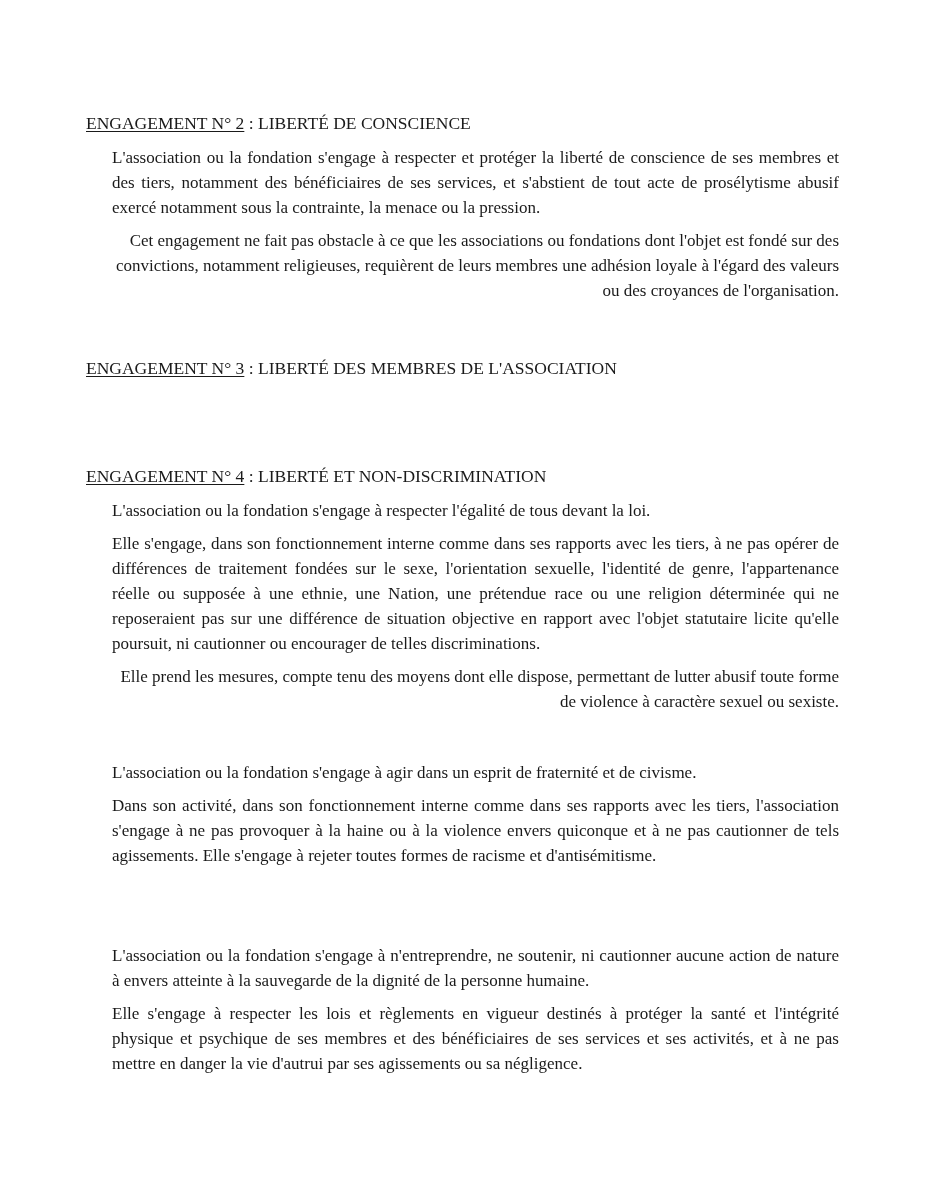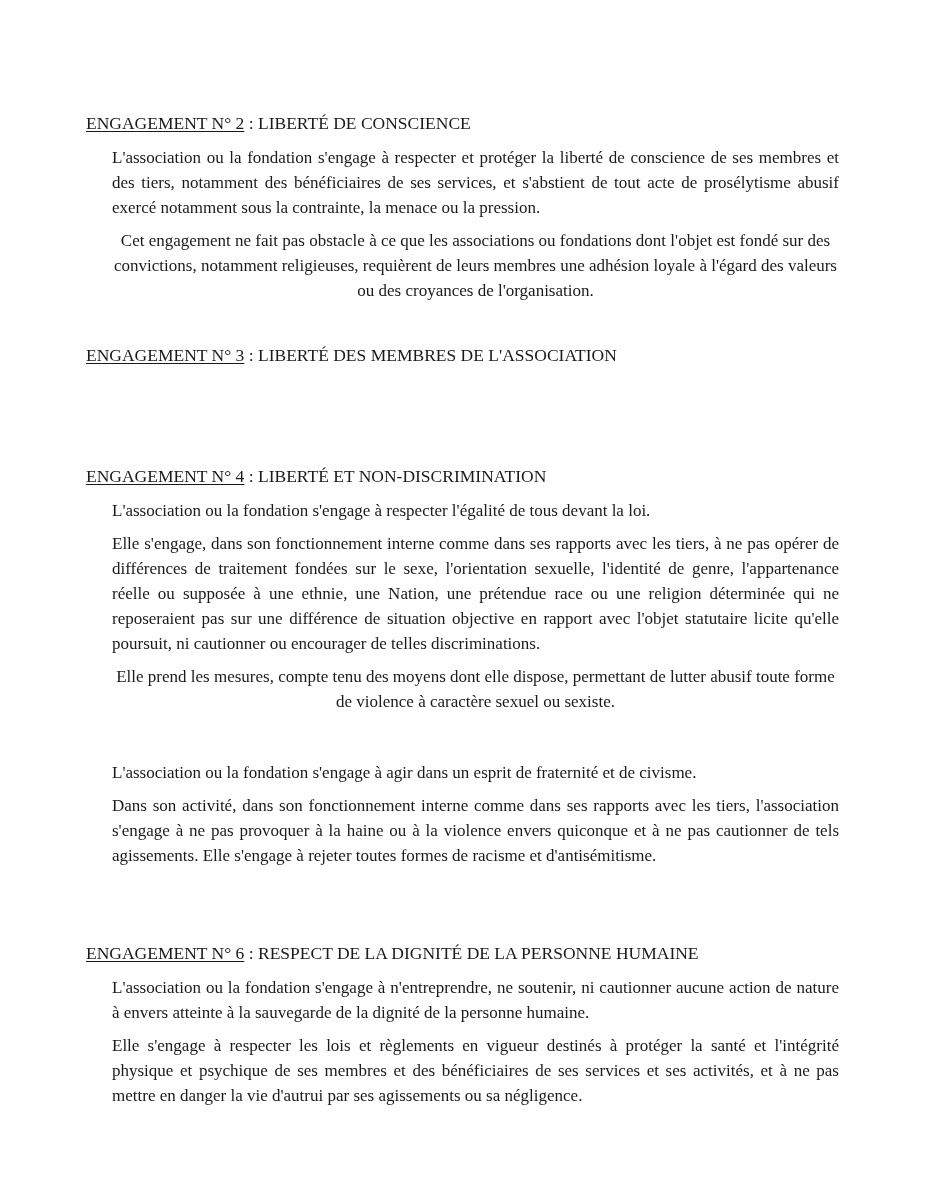--- a/index.html
+++ b/index.html
@@ -37,48 +37,47 @@
       text-decoration: underline;
       text-underline-offset: 2px;
     }
     .para {
       margin: 0 0 8px 26px;
       font-size: 17px;
       line-height: 25px;
       text-align: justify;
       width: 727px;
     }
-    .para.last { text-align: center; }
+    .para.last { text-align: right; }
   </style>
 </head>
 <body>
 
 <div class="page">
 
   <div class="section" style="top:113px;">
     <p class="heading"><span class="num">ENGAGEMENT N° 2</span><span> : LIBERTÉ DE CONSCIENCE</span></p>
     <p class="para">L'association ou la fondation s'engage à respecter et protéger la liberté de conscience de ses membres et des tiers, notamment des bénéficiaires de ses services, et s'abstient de tout acte de prosélytisme abusif exercé notamment sous la contrainte, la menace ou la pression.</p>
     <p class="para last">Cet engagement ne fait pas obstacle à ce que les associations ou fondations dont l'objet est fondé sur des convictions, notamment religieuses, requièrent de leurs membres une adhésion loyale à l'égard des valeurs ou des croyances de l'organisation.</p>
   </div>
 
-  <div class="section" style="top:345px;">
+  <div class="section" style="top:358px;">
     <p class="heading"><span class="num">ENGAGEMENT N° 3</span><span> : LIBERTÉ DES MEMBRES DE L'ASSOCIATION</span></p>
   </div>
 
   <div class="section" style="top:466px;">
     <p class="heading"><span class="num">ENGAGEMENT N° 4</span><span> : LIBERTÉ ET NON-DISCRIMINATION</span></p>
     <p class="para">L'association ou la fondation s'engage à respecter l'égalité de tous devant la loi.</p>
     <p class="para">Elle s'engage, dans son fonctionnement interne comme dans ses rapports avec les tiers, à ne pas opérer de différences de traitement fondées sur le sexe, l'orientation sexuelle, l'identité de genre, l'appartenance réelle ou supposée à une ethnie, une Nation, une prétendue race ou une religion déterminée qui ne reposeraient pas sur une différence de situation objective en rapport avec l'objet statutaire licite qu'elle poursuit, ni cautionner ou encourager de telles discriminations.</p>
     <p class="para last">Elle prend les mesures, compte tenu des moyens dont elle dispose, permettant de lutter abusif toute forme de violence à caractère sexuel ou sexiste.</p>
   </div>
 
   <div class="section" style="top:760px;">
     <p class="para">L'association ou la fondation s'engage à agir dans un esprit de fraternité et de civisme.</p>
     <p class="para">Dans son activité, dans son fonctionnement interne comme dans ses rapports avec les tiers, l'association s'engage à ne pas provoquer à la haine ou à la violence envers quiconque et à ne pas cautionner de tels agissements. Elle s'engage à rejeter toutes formes de racisme et d'antisémitisme.</p>
   </div>
 
   <div class="section" style="top:943px;">
-    <p class="heading"><span class="num">ENGAGEMENT N° 6</span><span> : RESPECT DE LA DIGNITÉ DE LA PERSONNE HUMAINE</span></p>
     <p class="para">L'association ou la fondation s'engage à n'entreprendre, ne soutenir, ni cautionner aucune action de nature à envers atteinte à la sauvegarde de la dignité de la personne humaine.</p>
     <p class="para">Elle s'engage à respecter les lois et règlements en vigueur destinés à protéger la santé et l'intégrité physique et psychique de ses membres et des bénéficiaires de ses services et ses activités, et à ne pas mettre en danger la vie d'autrui par ses agissements ou sa négligence.</p>
   </div>
 
 </div>
 
 </body></html>

